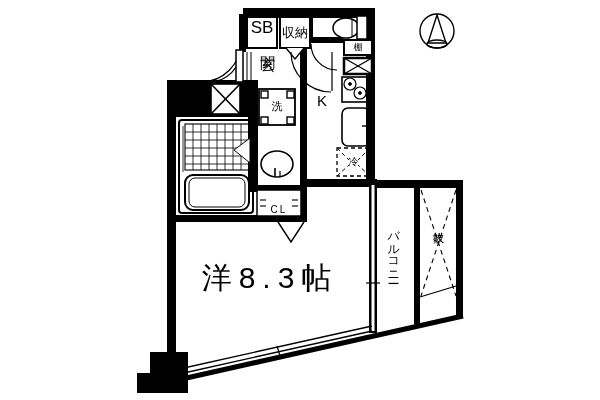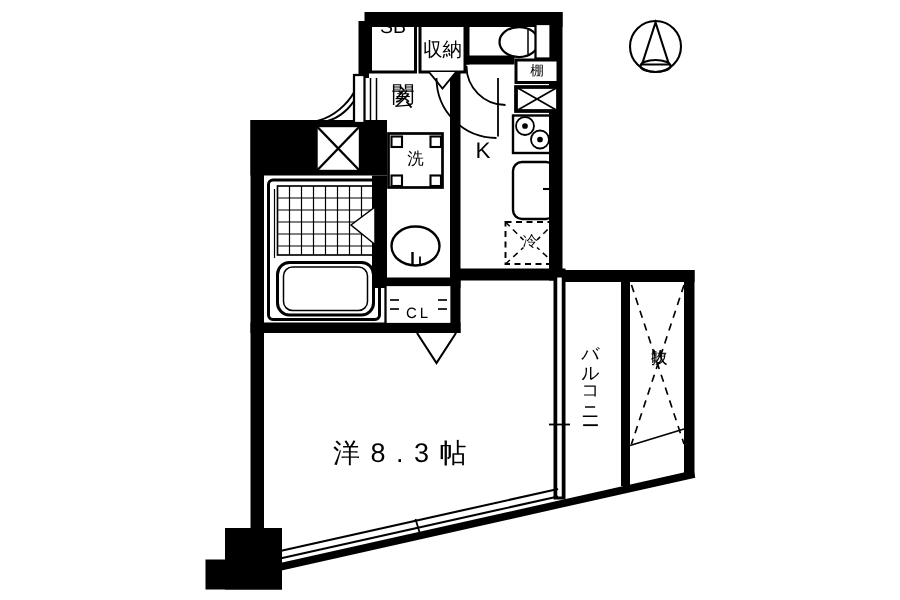--- a/index.html
+++ b/index.html
@@ -161,35 +161,35 @@
       <line x1="456" y1="190" x2="421" y2="296"></line>
     </g>
 
     <g stroke="#000" fill="none" stroke-width="1.4">
       <circle cx="437" cy="31" r="17"></circle>
       <path d="M 437,15 L 428,43 L 446,43 Z"></path>
       <ellipse cx="437" cy="44" rx="10" ry="4"></ellipse>
     </g>
   </svg>
 
-  <div class="lbl center" style="left:247px;top:2px;width:30px;height:31px;font-size:13px;">SB</div>
+  <div class="lbl center" style="left:247px;top:12px;width:30px;height:31px;font-size:17px;">SB</div>
 
   <div class="lbl center" style="left:280px;top:17px;width:30px;height:31px;font-size:13px;">収納</div>
 
   <div class="lbl center" style="left:344px;top:40px;width:28px;height:15px;font-size:9px;">棚</div>
 
   <div class="lbl vert" style="left:260px;top:44px;font-size:15px;">玄関</div>
 
   <div class="lbl" style="left:317px;top:93px;font-size:15px;">K</div>
 
   <div class="lbl center" style="left:259px;top:89px;width:36px;height:36px;font-size:11px;">洗</div>
 
   <div class="lbl center" style="left:337px;top:148px;width:33px;height:28px;font-size:10px;">冷</div>
 
   <div class="lbl center" style="left:257px;top:190px;width:44px;height:40px;font-size:10px;letter-spacing:2px;">CL</div>
 
-  <div class="lbl center" style="left:170px;top:260px;width:200px;height:36px;font-size:18px;letter-spacing:7px;margin-top:24px;">洋8.3帖</div>
+  <div class="lbl center" style="left:170px;top:260px;width:200px;height:36px;font-size:30px;letter-spacing:7px;">洋8.3帖</div>
 
   <div class="lbl vert" style="left:387px;top:222px;font-size:12px;height:80px;">バルコニー</div>
 
   <div class="lbl vert" style="left:432px;top:224px;font-size:11px;height:30px;">吹抜</div>
 
 </div>
 
 </body></html>

